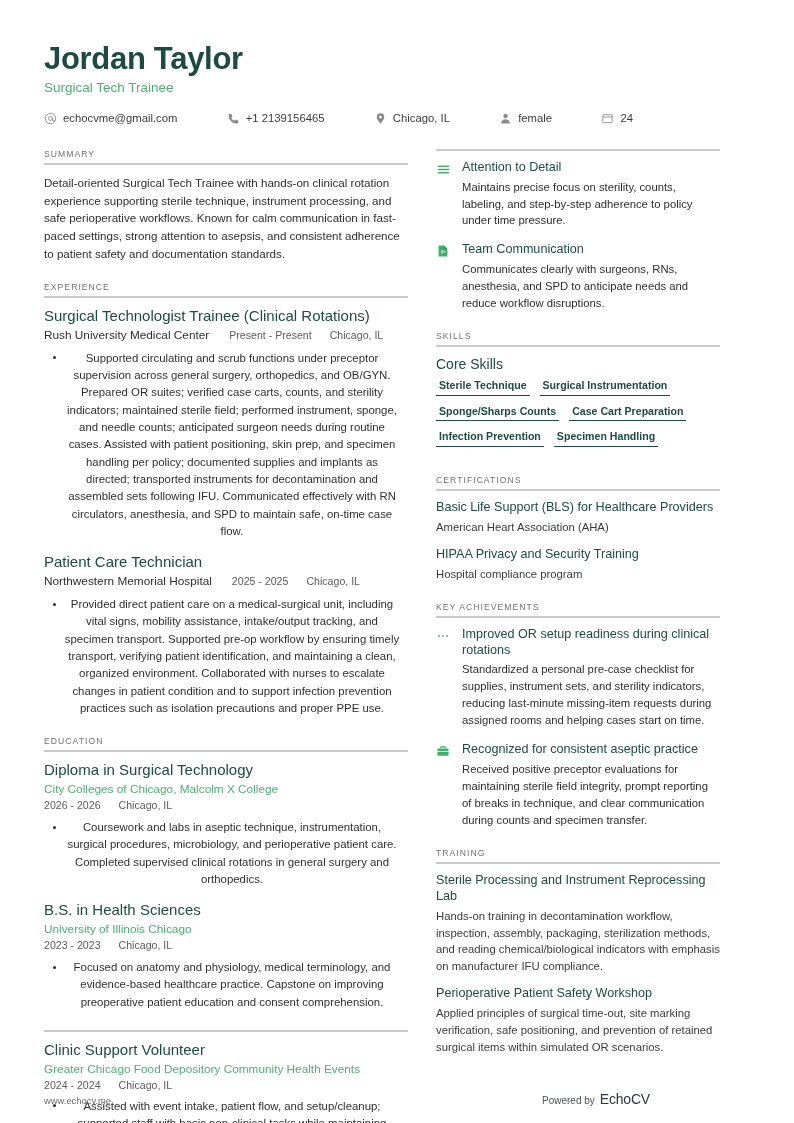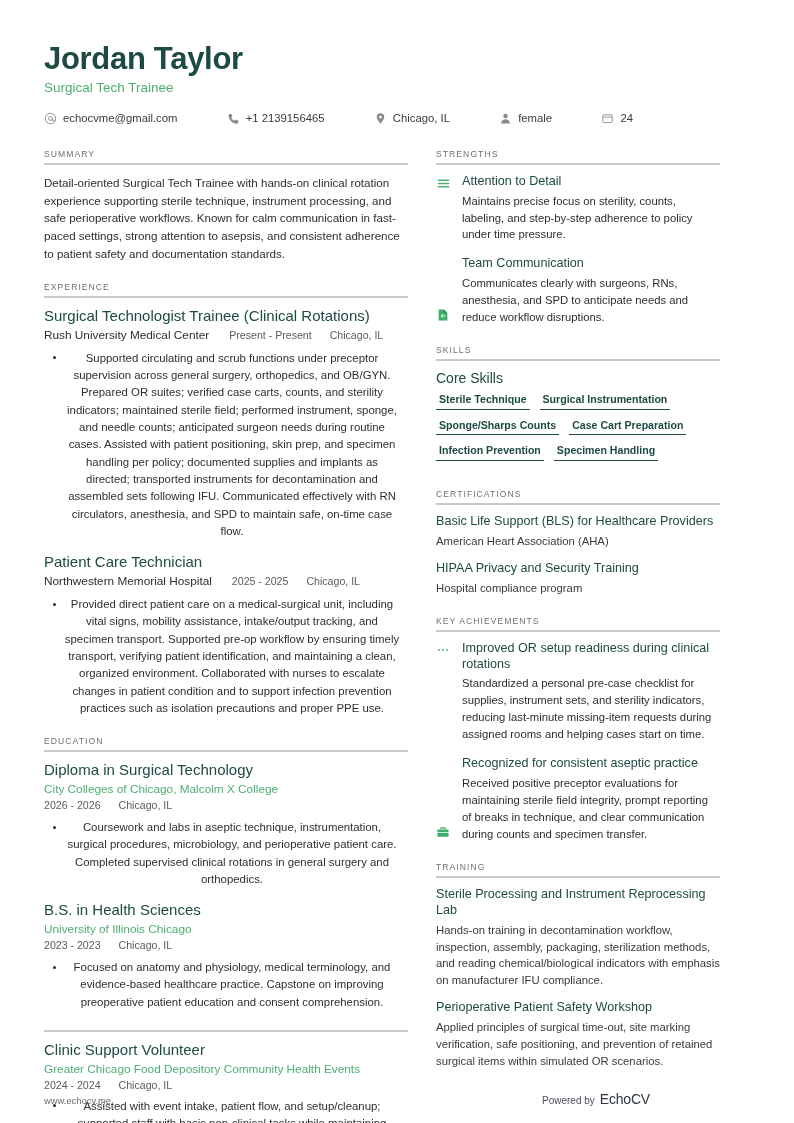--- a/index.html
+++ b/index.html
@@ -153,21 +153,21 @@
     height: 3px;
     border-radius: 50%;
     background: #2e2e2e;
   }
 
   
   .icon-item {
     display: flex;
     margin-bottom: 13px;
   }
-  .icon-item:last-child { margin-bottom: 0; align-items: flex-end; }
+  .icon-item:last-child { margin-bottom: 0; }
   .icon-slot {
     width: 26px;
     flex: 0 0 26px;
     padding-top: 2px;
     display: flex;
     justify-content: flex-start;
   }
   .icon-body { flex: 1 1 auto; }
   .icon-title {
     font-size: 12.6px;
@@ -397,21 +397,20 @@
             <li>Assisted with event intake, patient flow, and setup/cleanup; supported staff with basic non-clinical tasks while maintaining privacy and respectful communication.</li>
           </ul>
         </div>
       </div>
 
     </div>
 
     <div class="col-right">
 
       <div class="sec">
-        <div class="sec-label">STRENGTHS</div>
         <div class="sec-rule"></div>
 
         <div class="icon-item">
           <div class="icon-slot">
             <span>
               <svg width="15" height="15" viewBox="0 0 16 16" stroke="#4cae71" stroke-width="1.5" stroke-linecap="round">
                 <path d="M2.5 4.5h11M2.5 8h11M2.5 11.5h11"></path>
               </svg>
             </span>
           </div>

